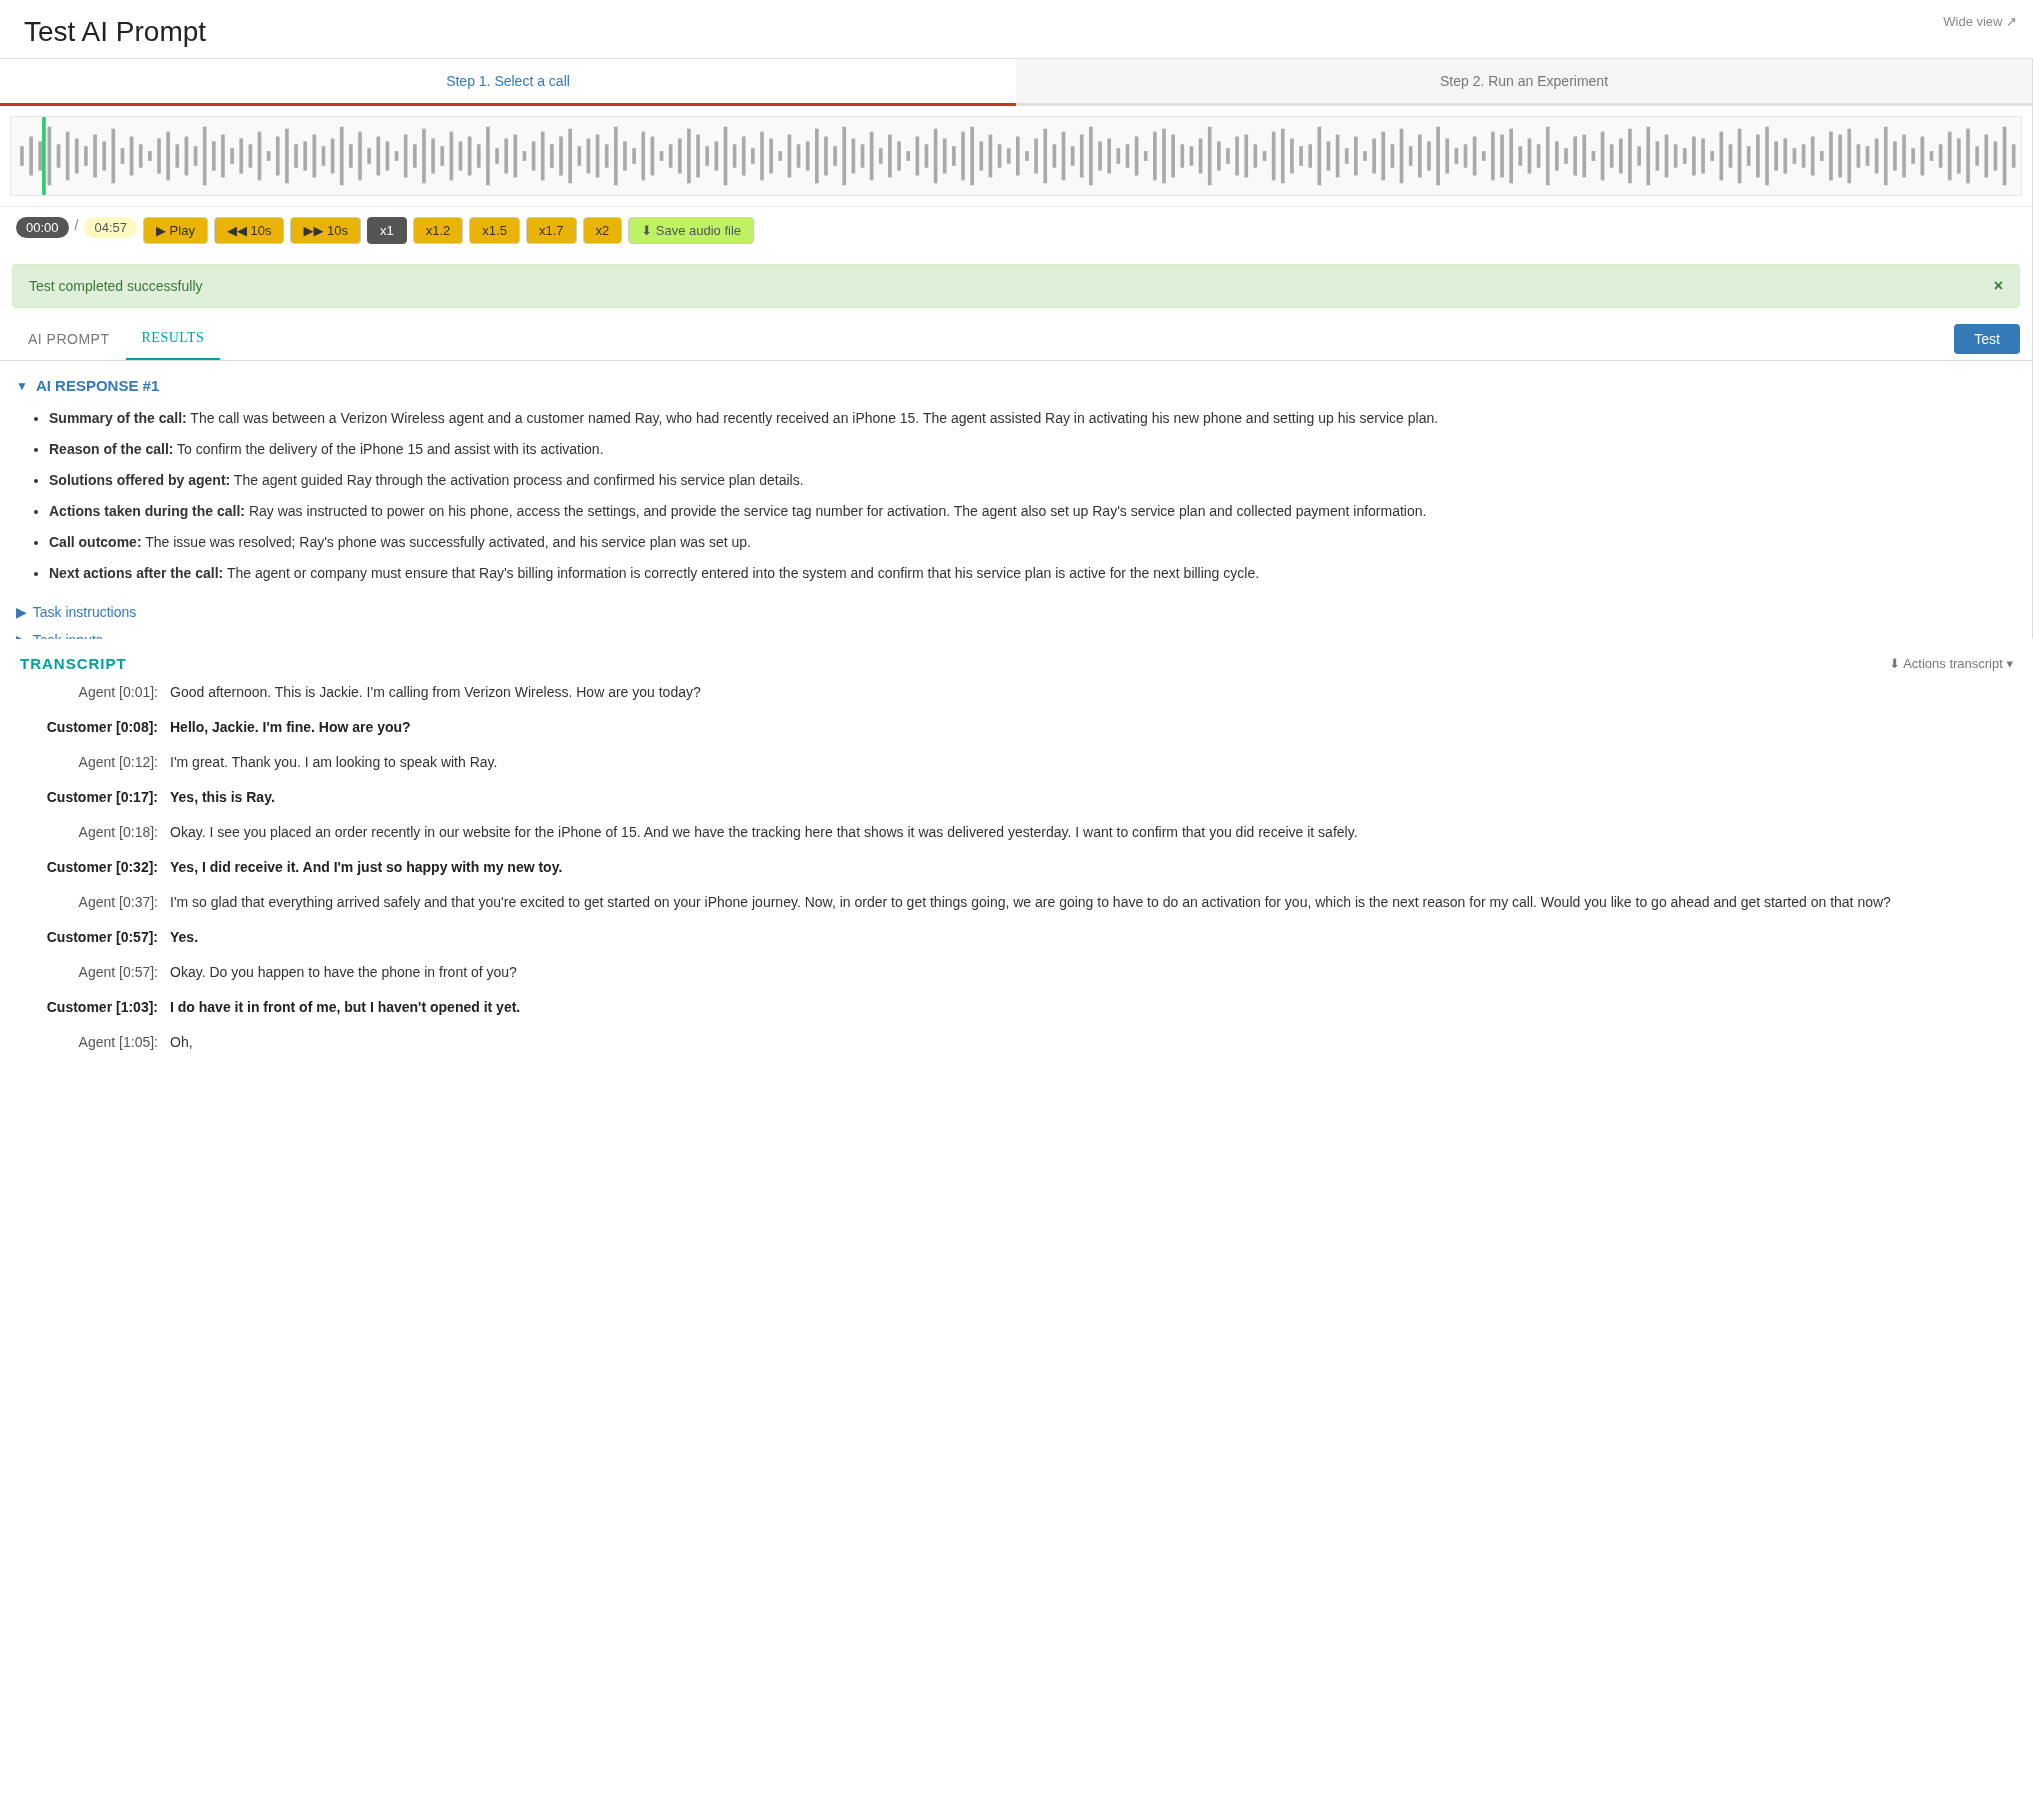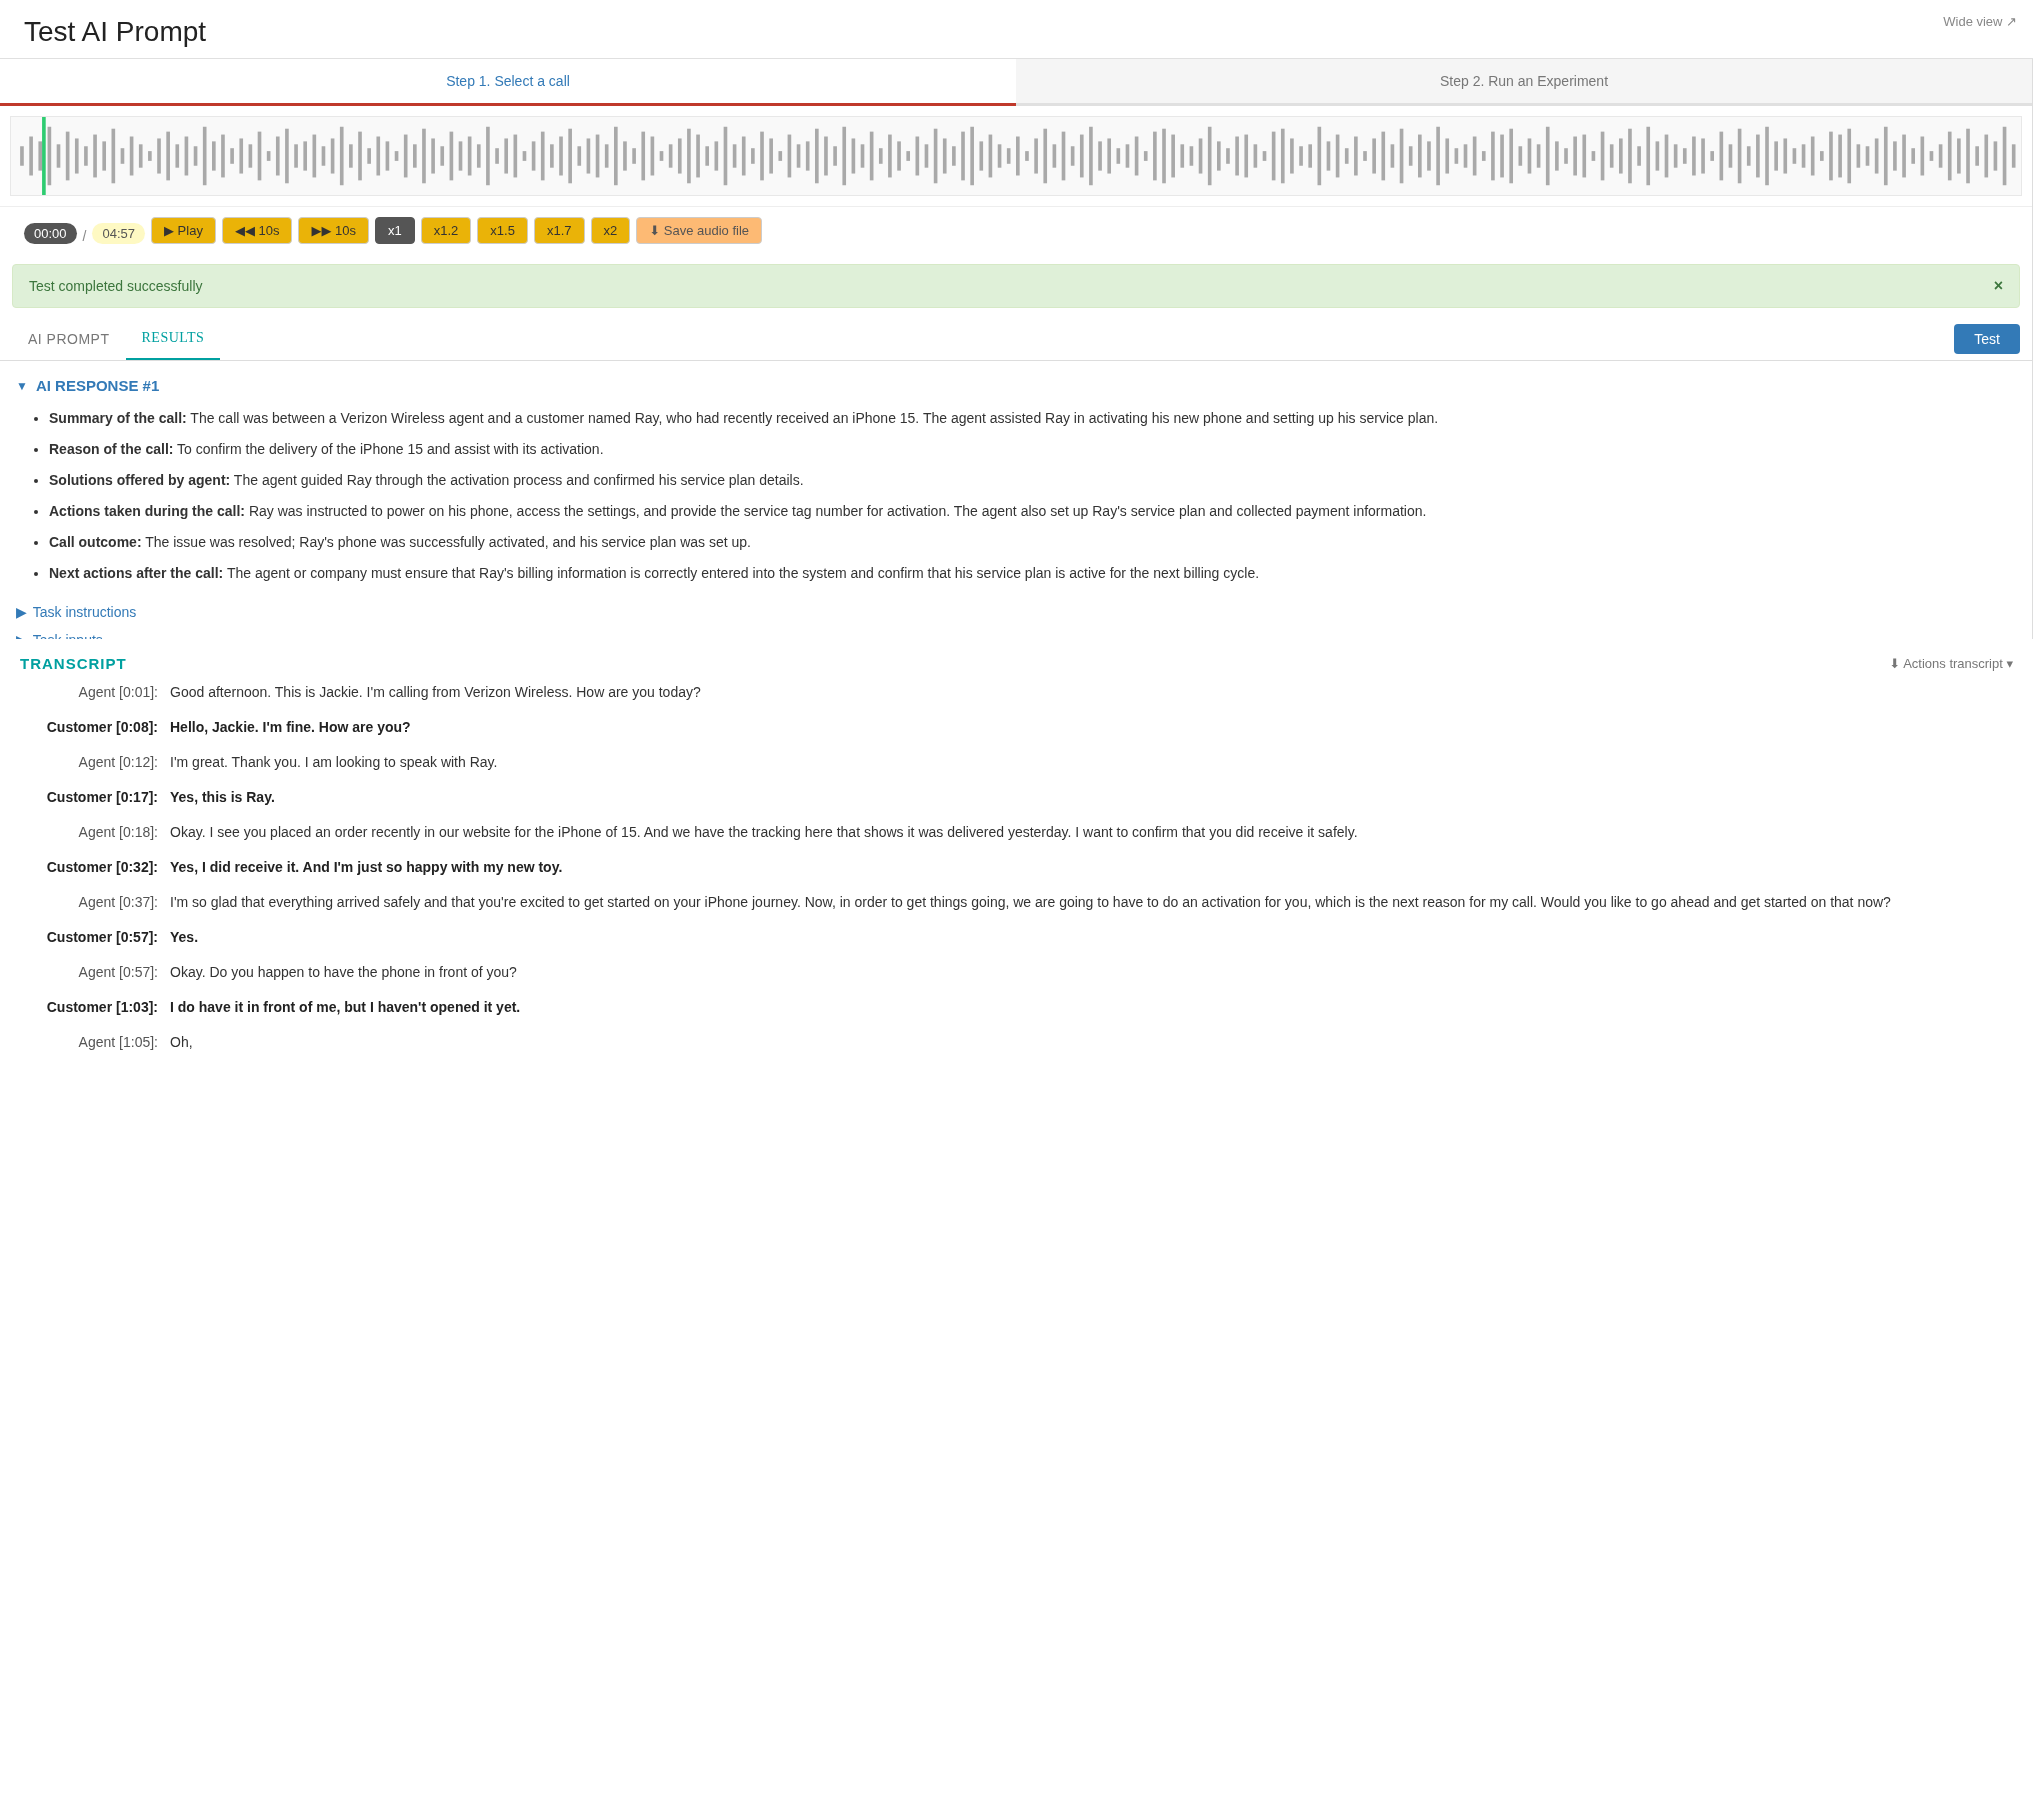--- a/index.html
+++ b/index.html
@@ -19,26 +19,26 @@
     .step-tab { flex: 1; text-align: center; padding: 14px 10px; font-size: 14px; cursor: pointer; background: #f5f5f5; }
     .step-tab.active { background: #fff; color: #337ab7; border-bottom: 3px solid #c0392b; margin-bottom: -2px; }
     .step-tab.inactive { color: #777; border-bottom: 3px solid #e0e0e0; margin-bottom: -2px; }
 
     
     .waveform-container { background: #fff; padding: 10px; border-bottom: 1px solid #eee; }
     .waveform { height: 80px; background: #f9f9f9; border: 1px solid #e8e8e8; position: relative; overflow: hidden; display: flex; align-items: center; }
     .waveform-svg { width: 100%; height: 100%; }
 
     
-    .audio-controls { display: flex; align-items: flex-end; gap: 6px; padding: 10px 24px; flex-wrap: wrap; }
+    .audio-controls { display: flex; align-items: flex-start; gap: 6px; padding: 10px 16px; flex-wrap: wrap; }
     .time-badge { background: #555; color: #fff; border-radius: 12px; padding: 3px 10px; font-size: 13px; font-weight: 500; }
     .time-total { color: #555; font-size: 13px; background: #fef9c3; border-radius: 12px; padding: 3px 10px; }
     .ctrl-btn { background: #eab308; border: 1px solid #ccc; border-radius: 4px; padding: 5px 12px; font-size: 13px; cursor: pointer; color: #333; }
     .ctrl-btn.active { background: #555; color: #fff; border-color: #555; }
-    .save-btn { background: #fdba74; border: 1px solid #ccc; border-radius: 4px; padding: 5px 12px; font-size: 13px; cursor: pointer; color: #555; }
+    .save-btn { background: #bef264; border: 1px solid #ccc; border-radius: 4px; padding: 5px 12px; font-size: 13px; cursor: pointer; color: #555; }
 
     
     .success-banner { background: #dff0d8; border: 1px solid #d6e9c6; color: #3c763d; padding: 12px 16px; margin: 10px 12px; border-radius: 4px; display: flex; justify-content: space-between; align-items: center; font-size: 14px; }
     .banner-close { cursor: pointer; color: #3c763d; font-size: 16px; font-weight: bold; }
 
     
     .results-tabs { display: flex; align-items: center; padding: 0 12px; border-bottom: 1px solid #ddd; gap: 0; }
     .res-tab { padding: 12px 16px; font-size: 14px; cursor: pointer; color: #777; text-transform: uppercase; font-weight: 500; letter-spacing: 0.5px; }
     .res-tab.active { color: #00a0a0; border-bottom: 2px solid #00a0a0; font-family: Liberation Serif, serif; }
     .test-btn-header { margin-left: auto; background: #337ab7; color: #fff; border: none; border-radius: 4px; padding: 7px 20px; font-size: 14px; cursor: pointer; }

